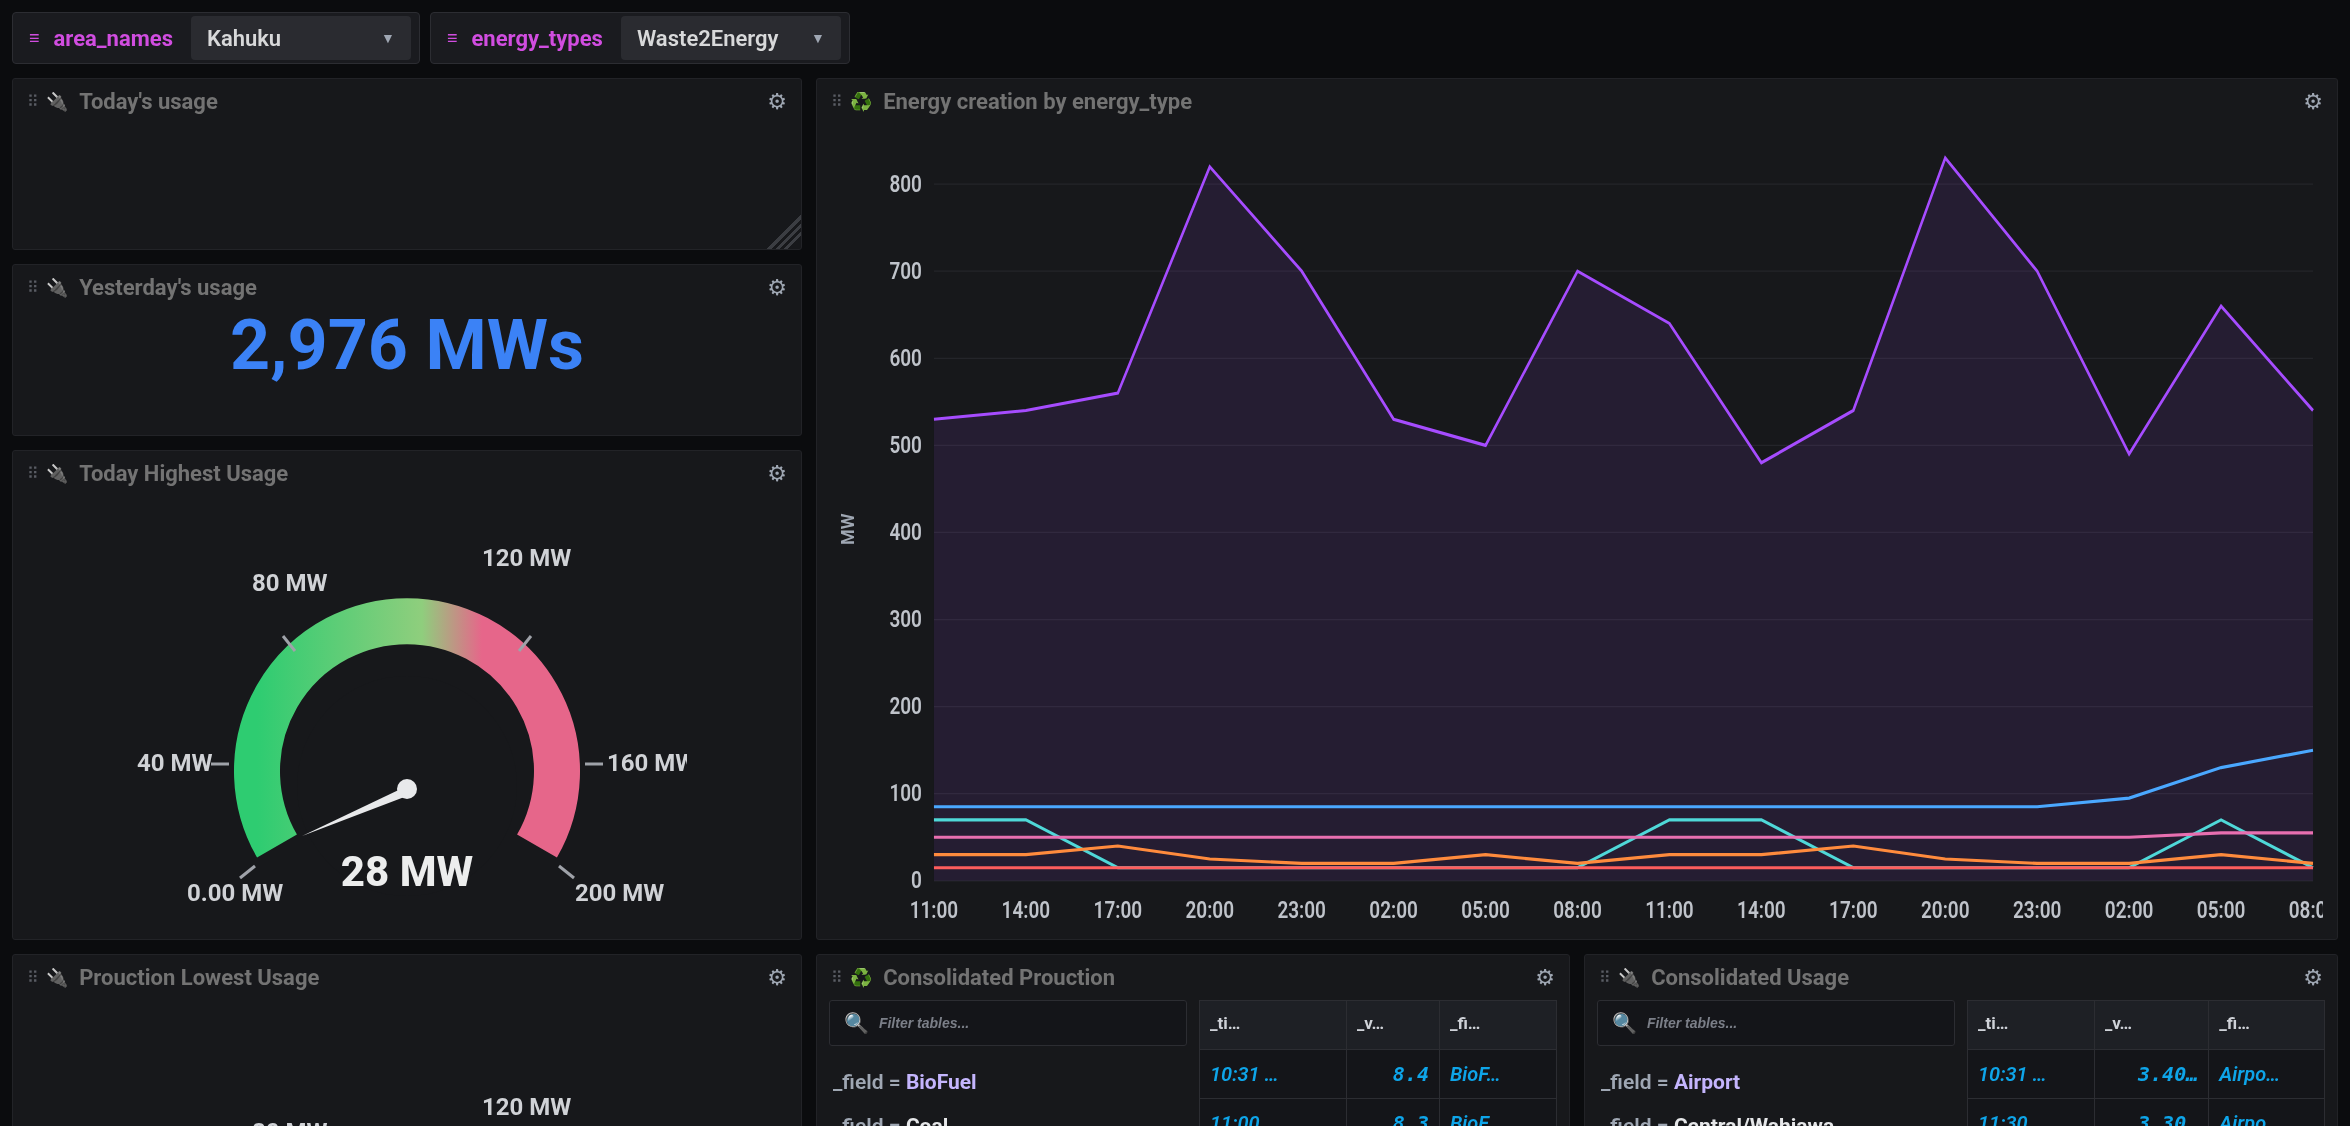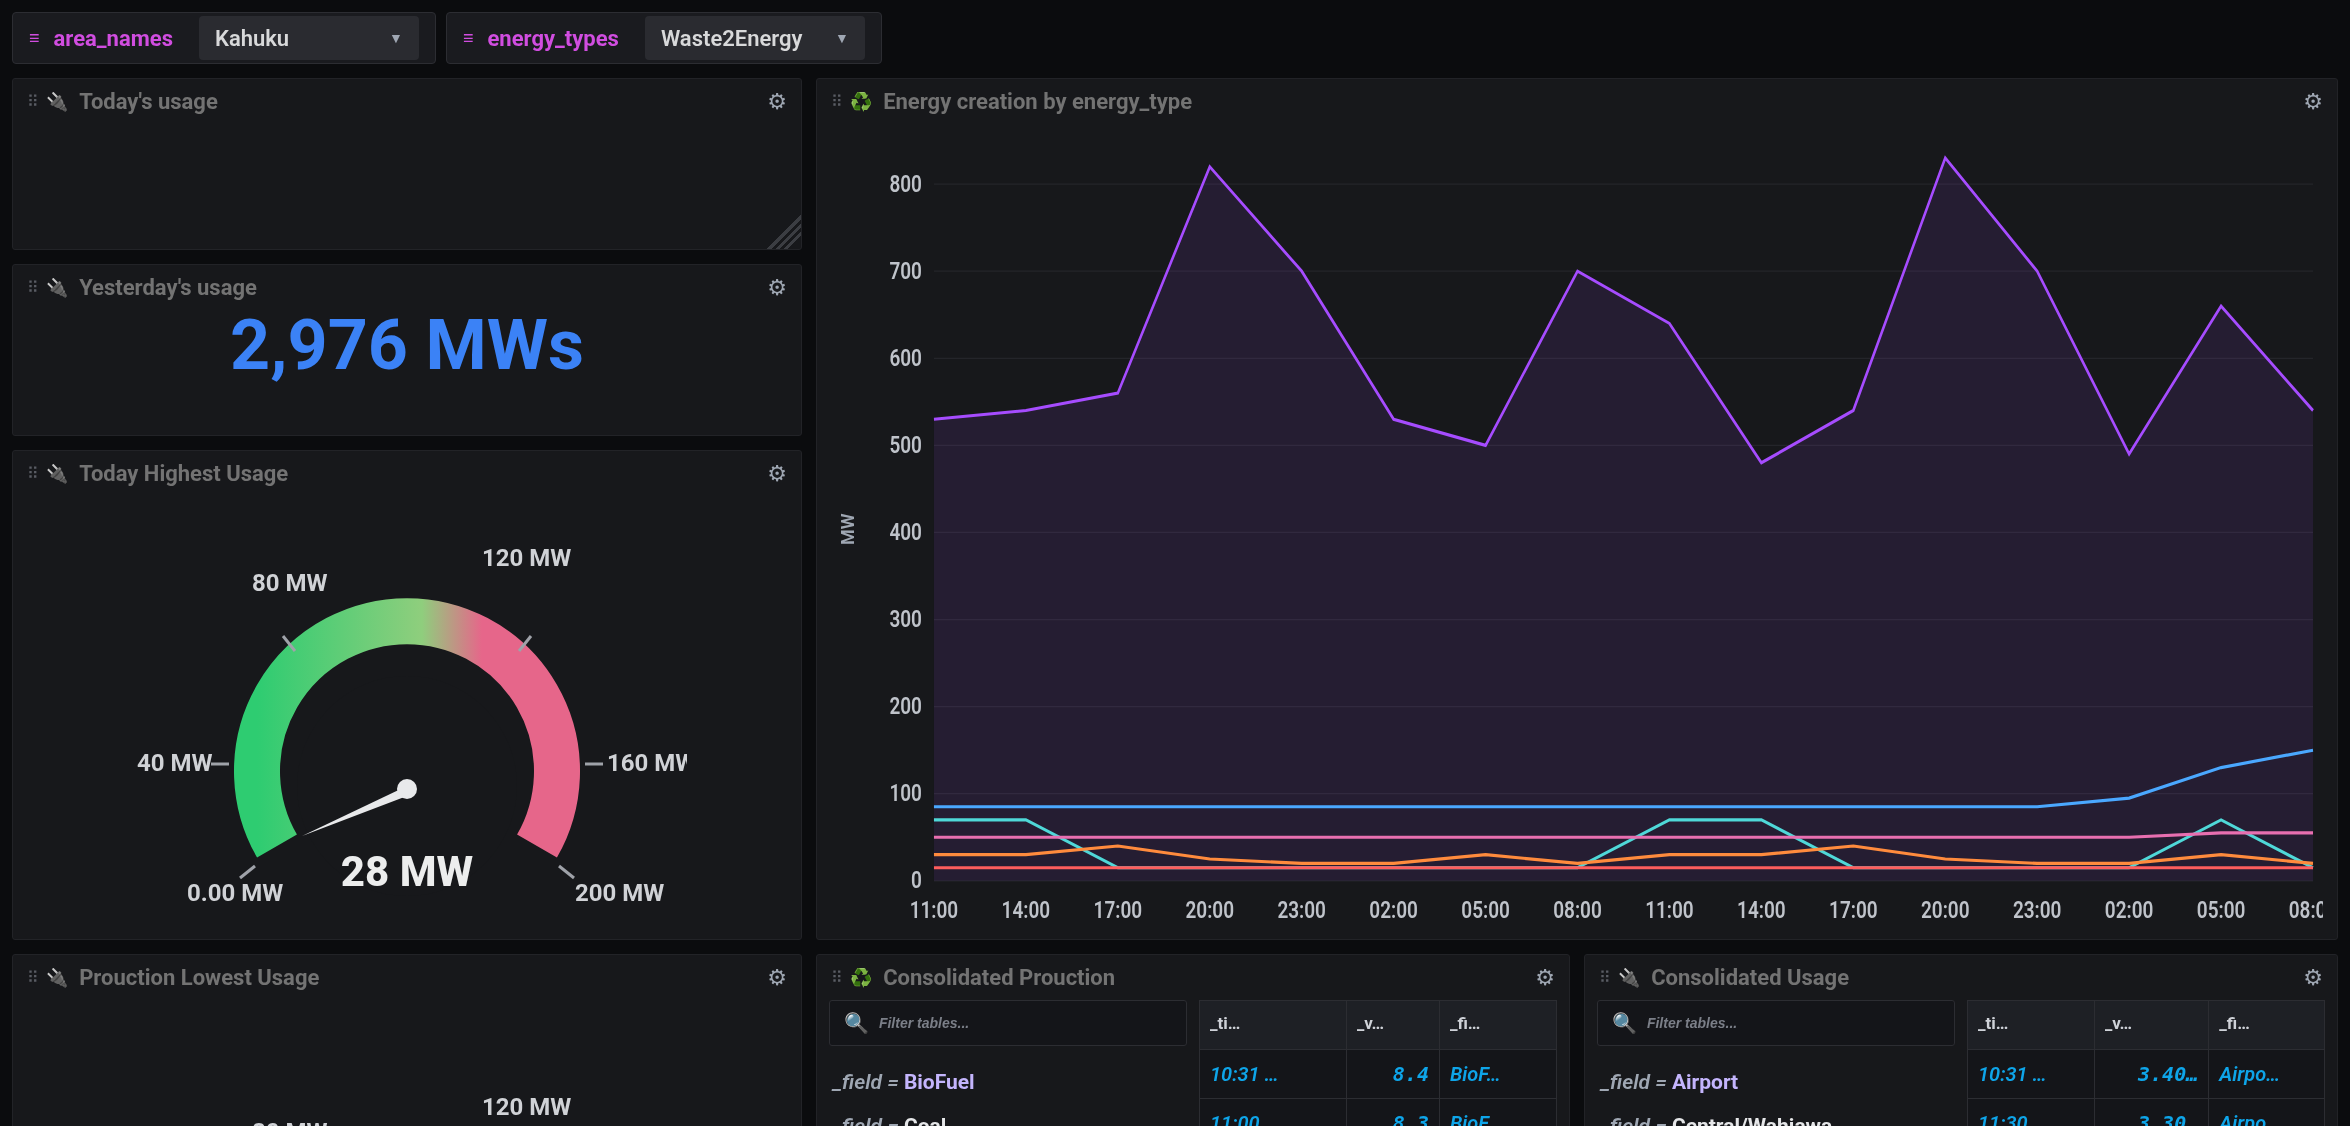--- a/index.html
+++ b/index.html
@@ -39,21 +39,21 @@
   color: #d14de0;
   font-size: 18px;
   padding-left: 12px;
 }
 .filter-pill .value-select {
   background: #2a2b30;
   color: #d8d9da;
   border-radius: 4px;
   padding: 0 48px 0 16px;
   height: 44px;
-  margin: 12px;
+  margin: 4px;
   font-size: 22px;
   font-weight: 600;
   display: flex;
   align-items: center;
   position: relative;
   min-width: 220px;
   cursor: pointer;
 }
 .filter-pill .chev {
   position: absolute;
@@ -197,21 +197,21 @@
   font-size: 14px;
   font-style: italic;
   font-weight: 600;
   outline: none;
   width: 100%;
 }
 .filter-box input::placeholder { color: #7b7f88; }
 
 .left-col { display: flex; flex-direction: column; gap: 14px; overflow: hidden; }
 .field-list { overflow: hidden; font-size: 21px; line-height: 2.1; padding-left: 4px; }
-.field-list .fk { color: #9fa7b3; font-weight: 600; font-style: italic; }
+.field-list .fk { color: #9fa7b3; font-weight: 600; }
 .field-list .fv-accent { color: #c4b5fd; font-weight: 700; }
 .field-list .fv { color: #e6e7e9; font-weight: 700; }
 
 .data-table { border-collapse: collapse; width: 100%; font-size: 20px; }
 .data-table th, .data-table td {
   border: 1px solid #2c2d32;
   padding: 12px 10px;
   text-align: left;
   white-space: nowrap;
   overflow: hidden;

